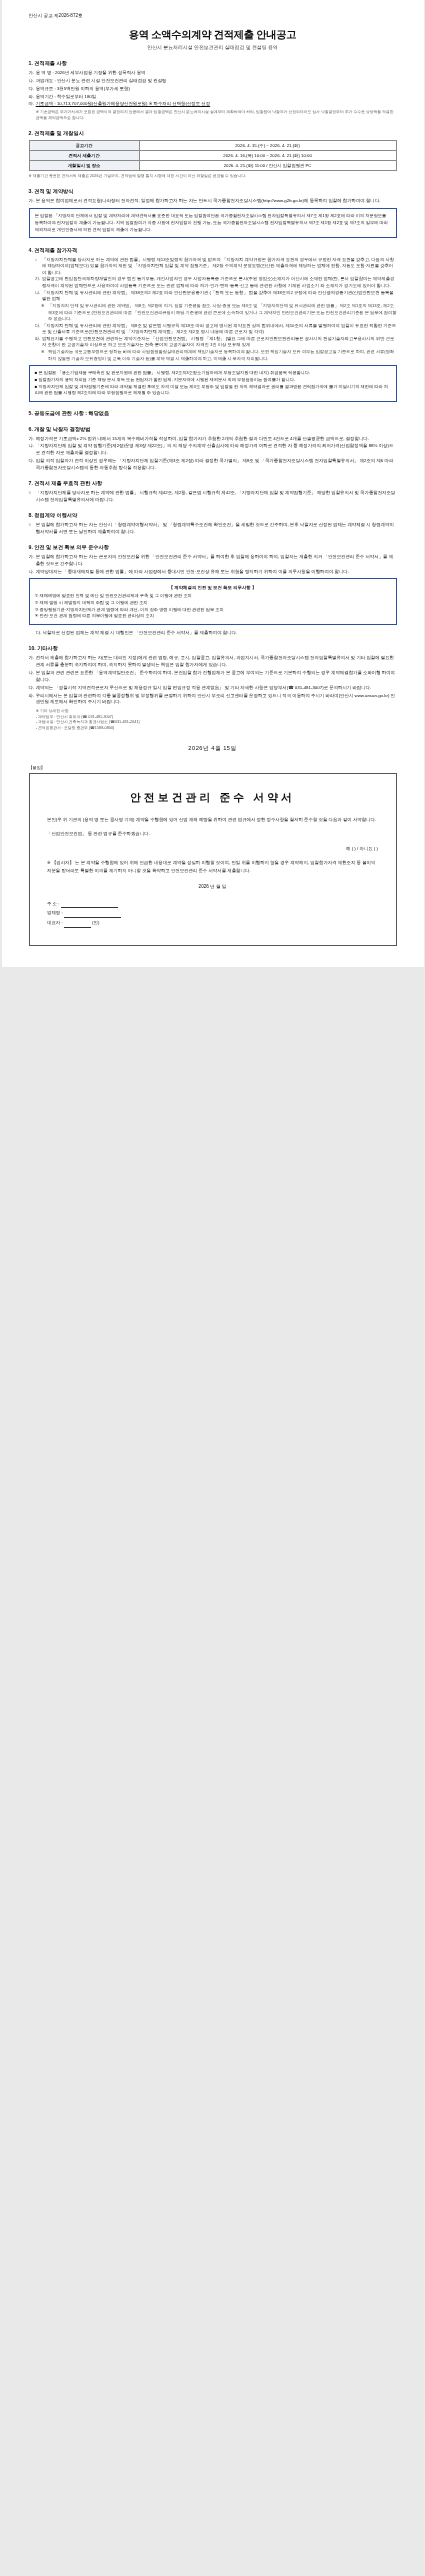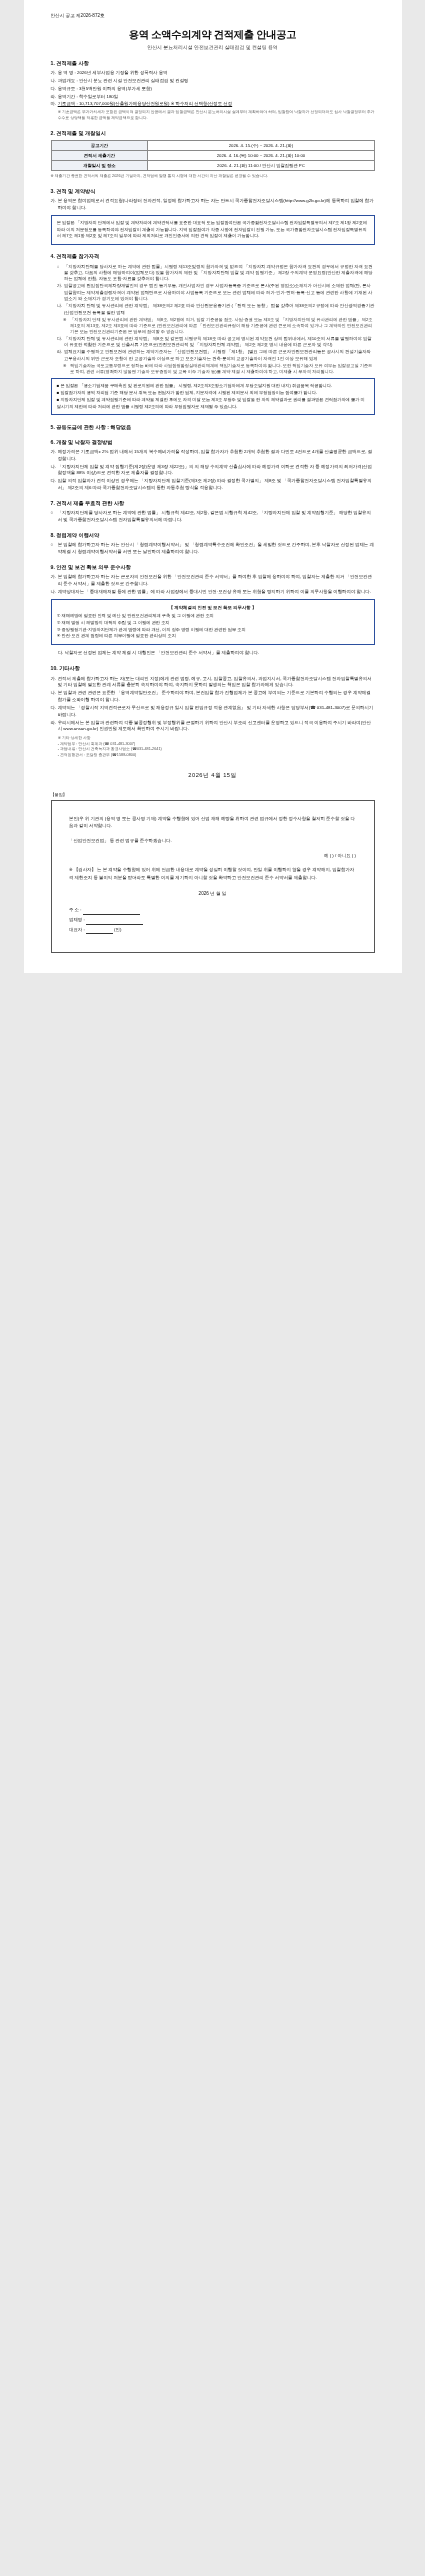--- a/index.html
+++ b/index.html
@@ -1,17 +1,17 @@
 <!DOCTYPE html>
 <html style="font-size:8.2px"><head>
 <meta charset="utf-8">
 <style>
   html,body{margin:0;padding:0;background:#e9e9e9;}
   body{font-family:"Liberation Sans","DejaVu Sans",sans-serif;color:#111;}
-  .page{width:378px;margin:0 auto;background:#ffffff;padding:0;box-sizing:border-box;}
+  .page{width:422px;margin:0 auto;background:#ffffff;padding:0;box-sizing:border-box;}
   .sheet{padding:13.4px 27px 20.6px 27px;box-sizing:border-box;}
   .notice-no{font-size:4.6px;color:#222;margin:0 0 9.3px 0;}
   .doc-title{text-align:center;font-size:10.3px;font-weight:bold;letter-spacing:-0.3px;margin:3.1px 0 2.1px 0;}
   .doc-subtitle{text-align:center;font-size:4.9px;color:#333;margin:0 0 10.3px 0;}
   .sec{margin:0 0 7.2px 0;}
   .sec-h{font-size:5.2px;font-weight:bold;margin:8.2px 0 3.1px 0;}
   .li{font-size:4.4px;line-height:1.55;margin:0 0 1px 0;padding-left:7.2px;position:relative;}
   .li .mk{position:absolute;left:0;top:0;}
   .li2{font-size:4.3px;line-height:1.5;margin:0 0 0.5px 0;padding-left:13.4px;position:relative;color:#222;}
   .li2 .mk{position:absolute;left:6.2px;top:0;}
@@ -147,20 +147,21 @@
         <div>- 계약업무 : 안산시 회계과 (☎ 031-481-3007)</div>
         <div>- 과업내용 : 안산시 건축녹지과 환경사업소 (☎031-481-2641)</div>
         <div>- 견적집행관서 : 조달청 충관부 (☎1588-0800)</div>
       </div>
     </div>
 
     <div class="date-line">2026년 4월 15일</div>
 
     <div class="attach-tag">【붙임】</div>
     <div class="pledge-box">
+      <div class="pledge-title">안전보건관리 준수 서약서</div>
       <div class="pledge-p">본인(우 위 기관의 (용역 명 또는 공사명 기재) 계약을 수행함에 있어 산업 재해 예방을 위하여 관련 법규에서 정한 정수사항을 철저히 준수할 것을 다음과 같이 서약합니다.</div>
       <div class="pledge-quote">「산업안전보건법」 등 관련 법규를 준수하겠습니다.</div>
       <div class="pledge-p" style="text-align:right;">예 (  )     /     아니요 (  )</div>
       <div class="pledge-p">※ 【검사자】 는 본 계약을 수행함에 있어 위에 언급한 내용대로 계약을 성실히 이행할 것이며, 만일 위를 이행하지 않을 경우 계약해지, 입찰참가자격 제한조치 등 불이익 처분을 받더라도 특별한 이의를 제기하지 아니할 것을 확약하고 안전보건관리 준수 서약서를 제출합니다.</div>
       <div class="center" style="font-size:4.6px;margin:9.3px 0 7.2px 0;">2026 년      월      일</div>
       <div class="sig-wrap">
         <div><span>주  소 :</span> <span class="wline"></span></div>
         <div><span>업체명 :</span> <span class="wline"></span></div>
         <div><span>대표자 :</span> <span class="wline-s"></span> <span>(인)</span></div>
       </div>

